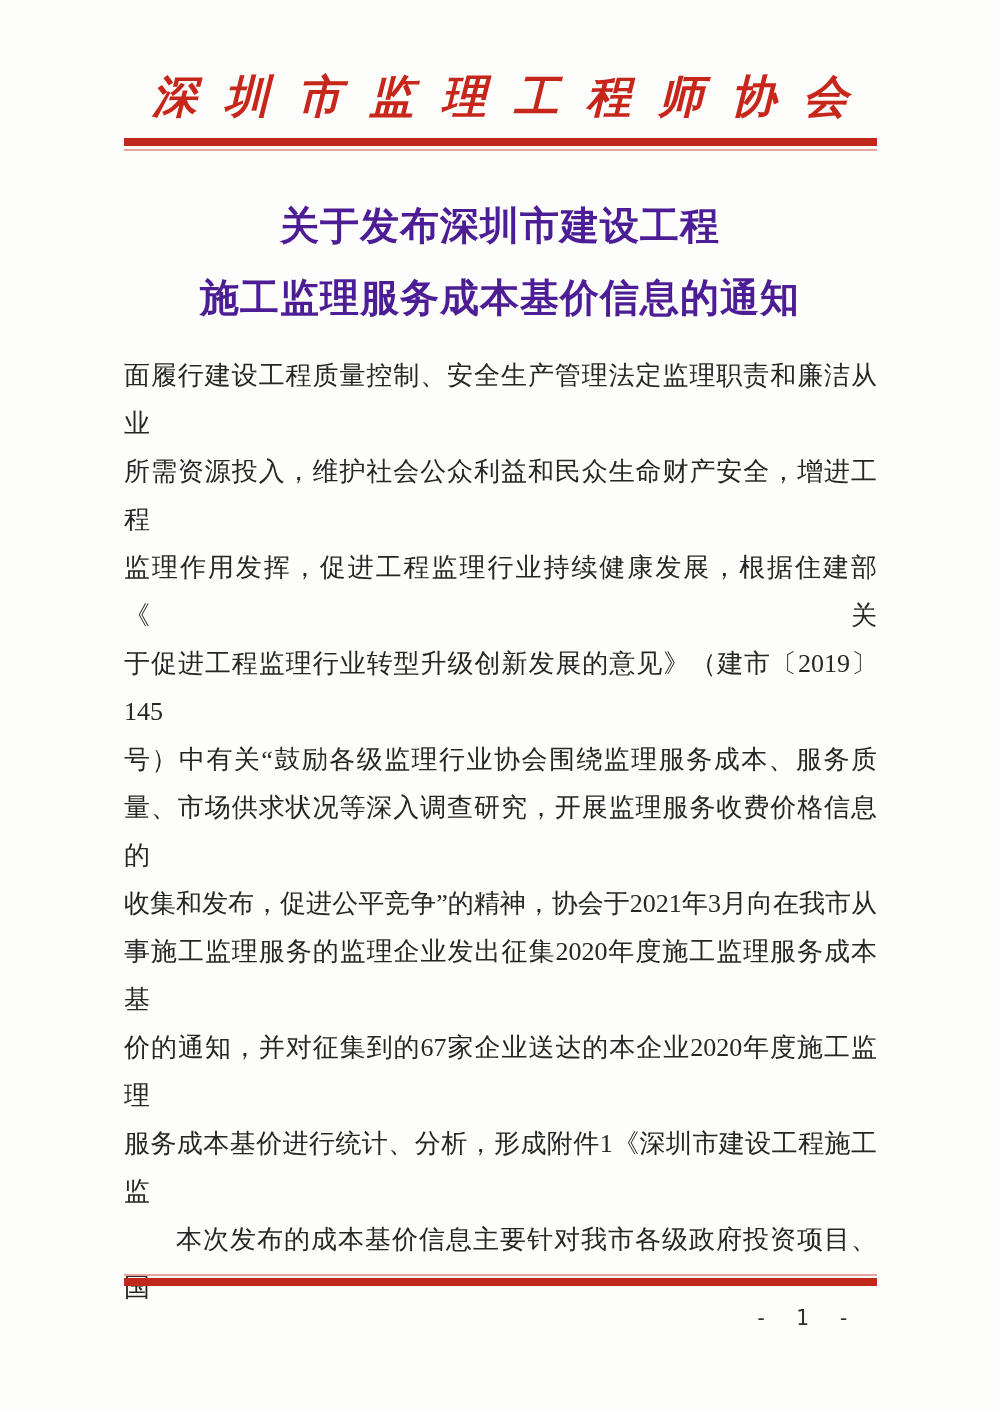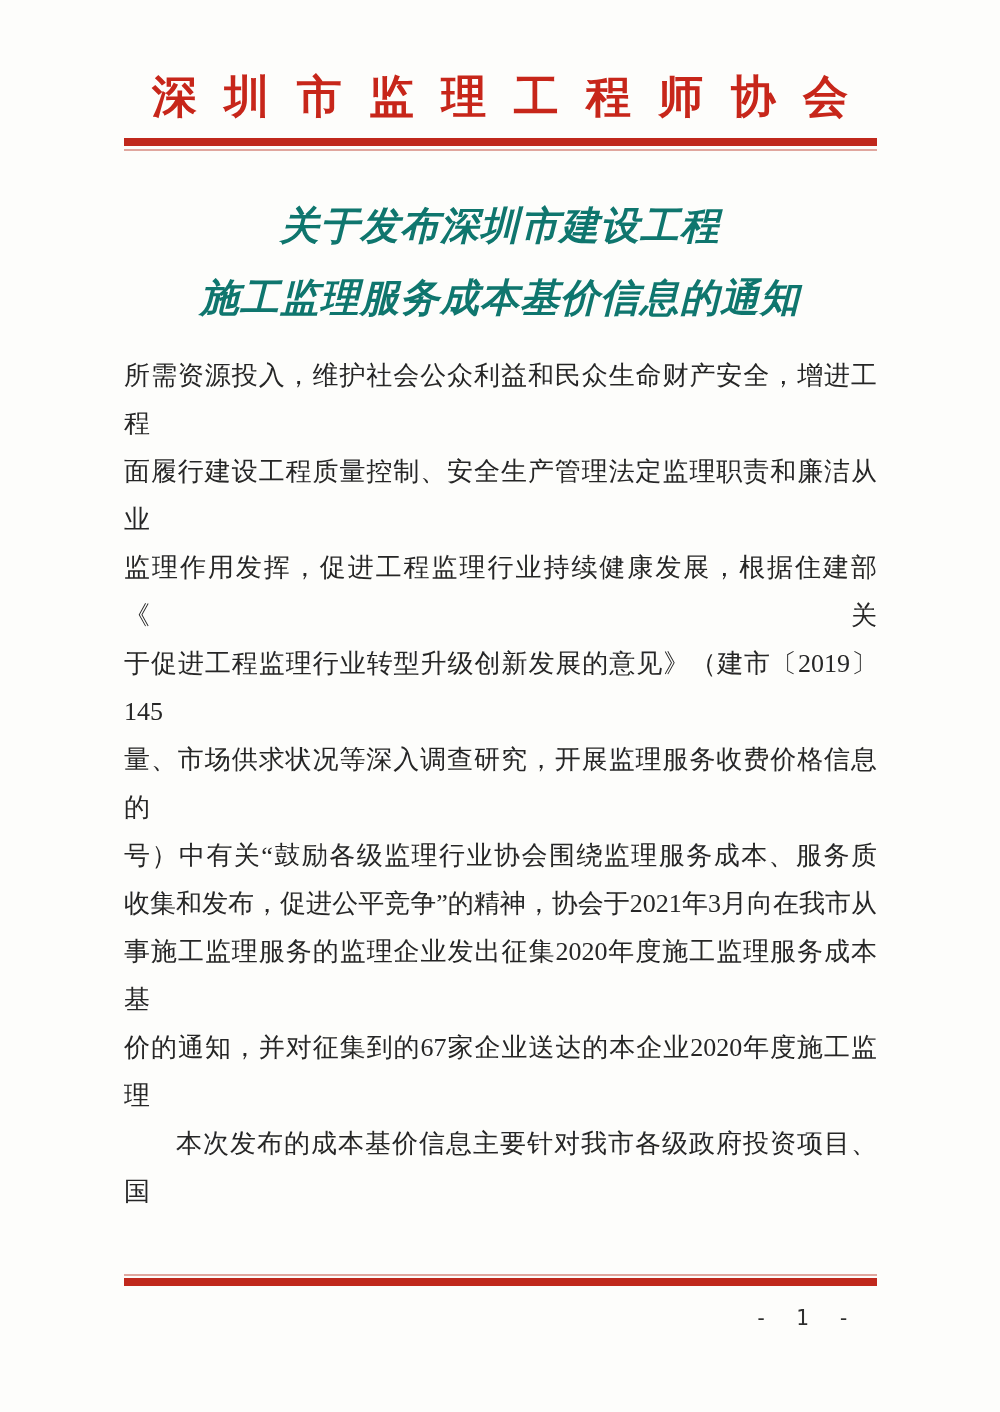--- a/index.html
+++ b/index.html
@@ -19,37 +19,37 @@
     top: 68px;
     left: 152px;
     width: 696px;
     font-size: 45px;
     line-height: 58px;
     font-weight: bold;
     color: #c7261a;
     text-align: justify;
     text-align-last: justify;
     letter-spacing: 0;
+    font-style: italic;
   }
   .rule { position: absolute; left: 124px; width: 753px; }
   .rule-thick-top   { top: 138px; height: 8px;  background: #c0281c; }
   .rule-thin-top    { top: 149px; height: 2px;  background: #e0a69e; }
   
   .doc-title {
     position: absolute;
     top: 190px;
     left: 0;
     width: 100%;
     text-align: center;
     font-size: 39px;
     line-height: 72px;
     font-weight: bold;
-    color: #0f766e;
+    color: #4c1d95;
     letter-spacing: 1px;
-    font-style: italic;
   }
   
   .body-text {
     position: absolute;
     top: 352px;
     left: 124px;
     width: 753px;
     font-size: 26px;
     line-height: 48px;
     color: #262626;
@@ -80,29 +80,30 @@
   <div class="rule rule-thin-top"></div>
 
   <div class="doc-title">
     <div>关于发布深圳市建设工程</div>
     <div>施工监理服务成本基价信息的通知</div>
   </div>
 
   <div class="body-text">
 
     <div>
+      <div class="line j">面履行建设工程质量控制、安全生产管理法定监理职责和廉洁从业</div>
       <div class="line j">所需资源投入，维护社会公众利益和民众生命财产安全，增进工程</div>
-      <div class="line j">面履行建设工程质量控制、安全生产管理法定监理职责和廉洁从业</div>
       <div class="line j">监理作用发挥，促进工程监理行业持续健康发展，根据住建部《关</div>
       <div class="line j">于促进工程监理行业转型升级创新发展的意见》（建市〔2019〕145</div>
+      <div class="line j">号）中有关“鼓励各级监理行业协会围绕监理服务成本、服务质</div>
       <div class="line j">量、市场供求状况等深入调查研究，开展监理服务收费价格信息的</div>
-      <div class="line j">号）中有关“鼓励各级监理行业协会围绕监理服务成本、服务质</div>
       <div class="line j">收集和发布，促进公平竞争”的精神，协会于2021年3月向在我市从</div>
       <div class="line j">事施工监理服务的监理企业发出征集2020年度施工监理服务成本基</div>
       <div class="line j">价的通知，并对征集到的67家企业送达的本企业2020年度施工监理</div>
+      <div class="line j">服务成本基价进行统计、分析，形成附件1《深圳市建设工程施工监</div>
     </div>
 
     <div>
       <div class="line j ind">本次发布的成本基价信息主要针对我市各级政府投资项目、国</div>
 
     </div>
   </div>
 
   <div class="rule rule-thin-bottom"></div>
   <div class="rule rule-thick-bottom"></div>

